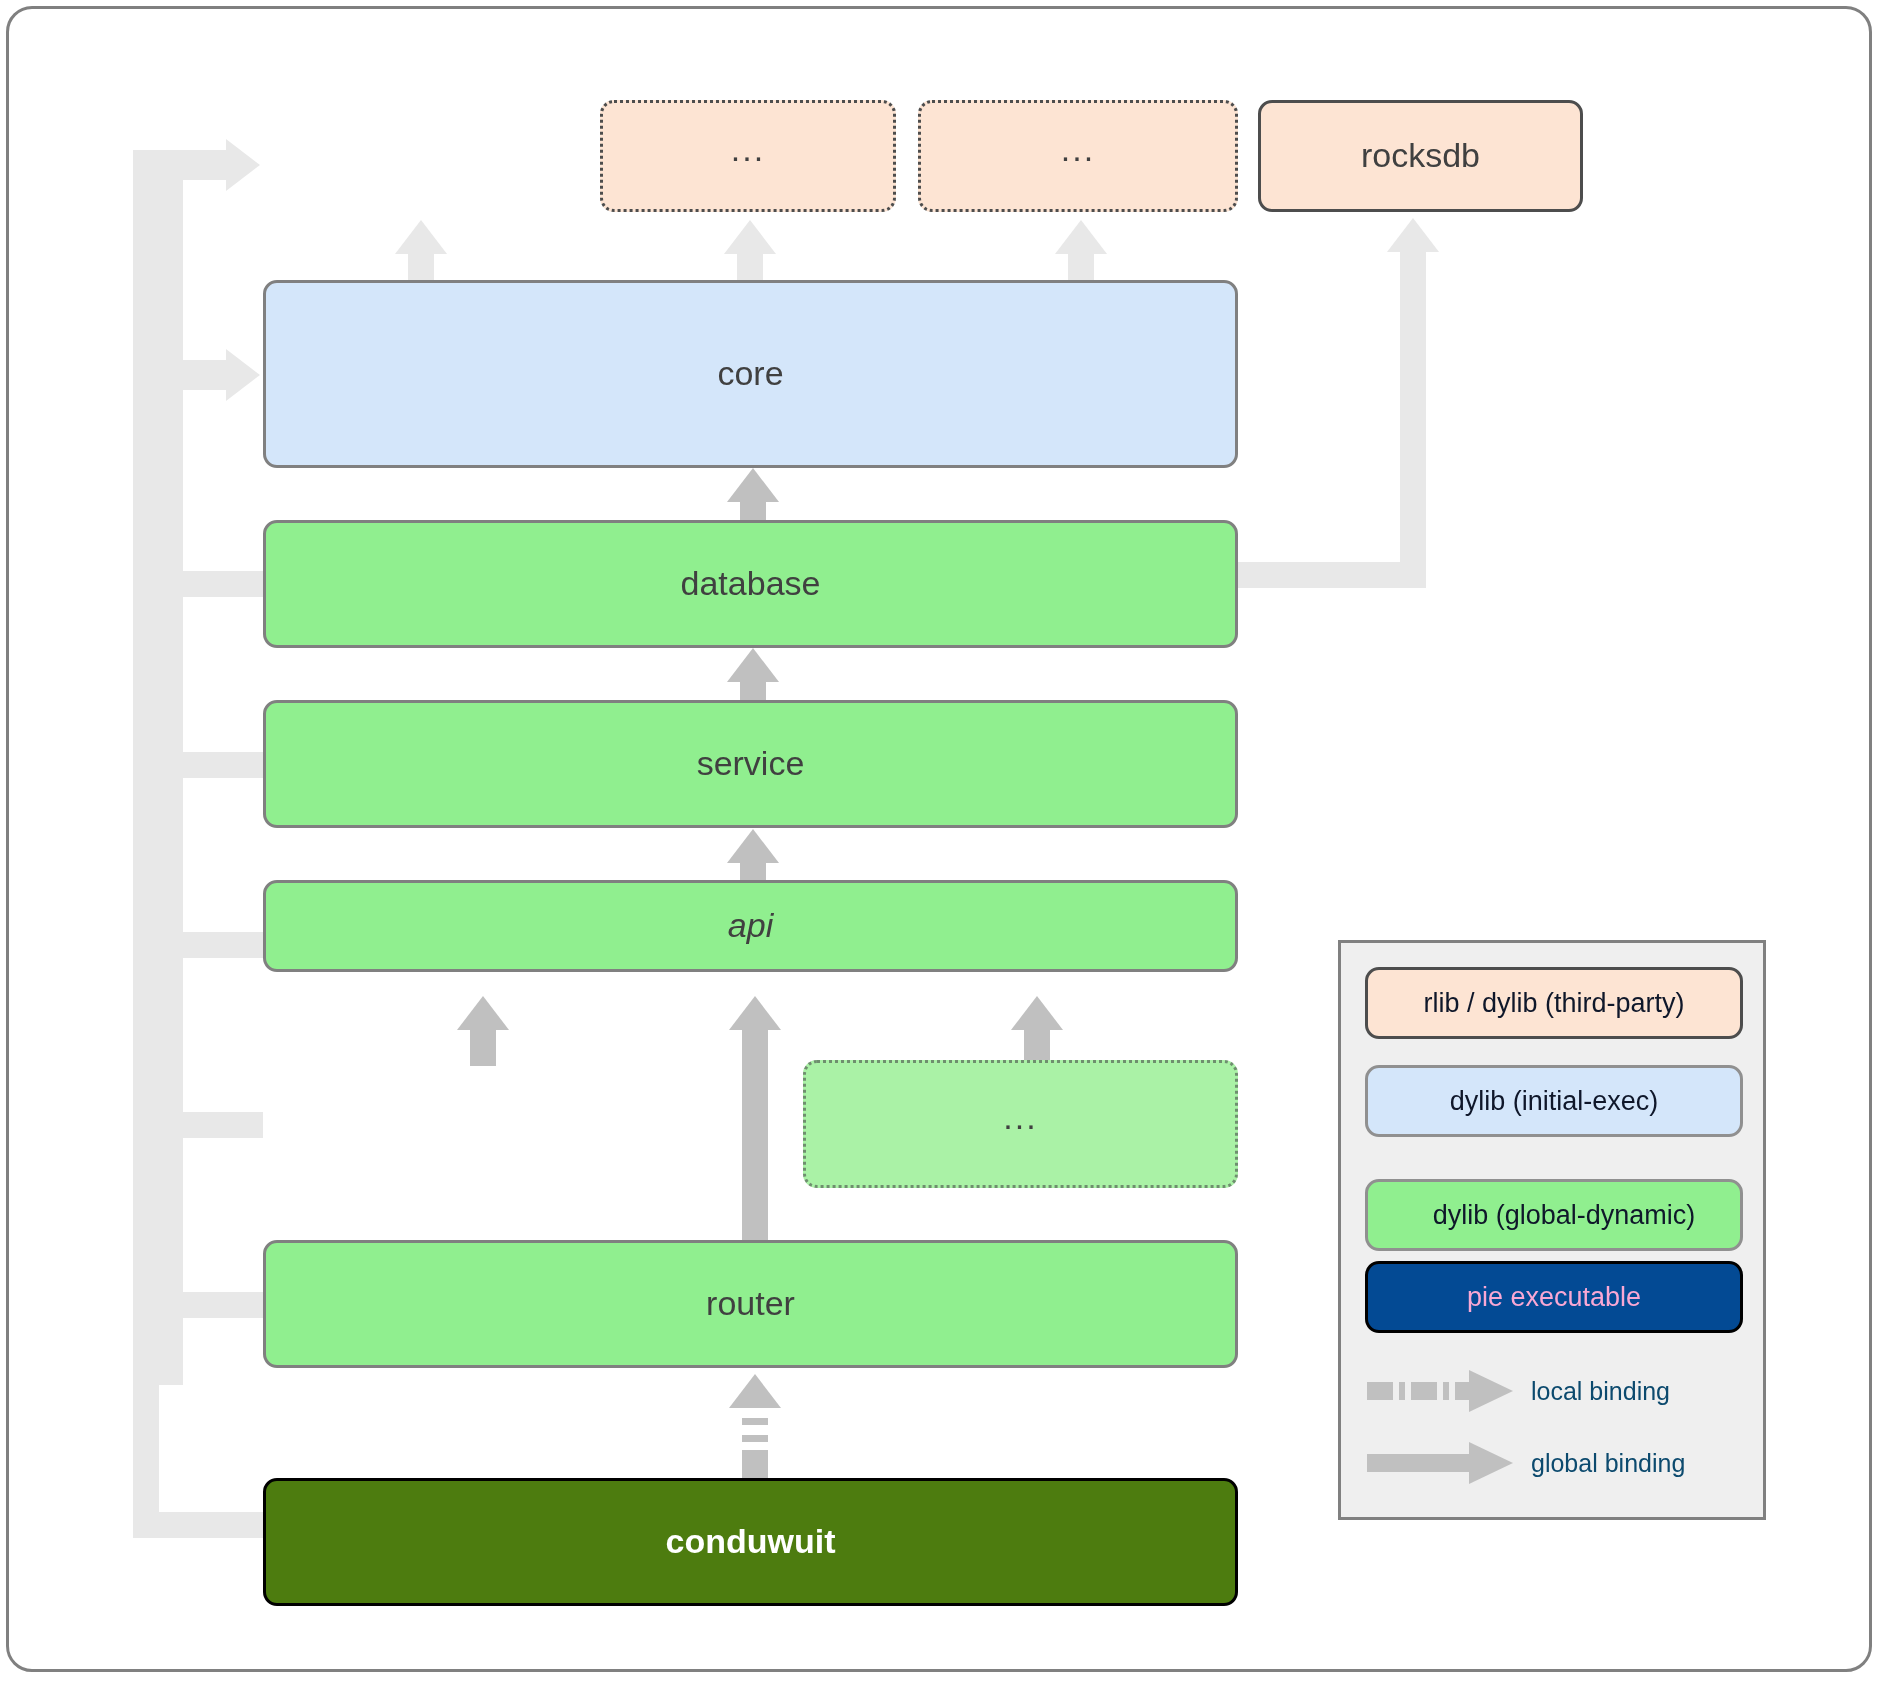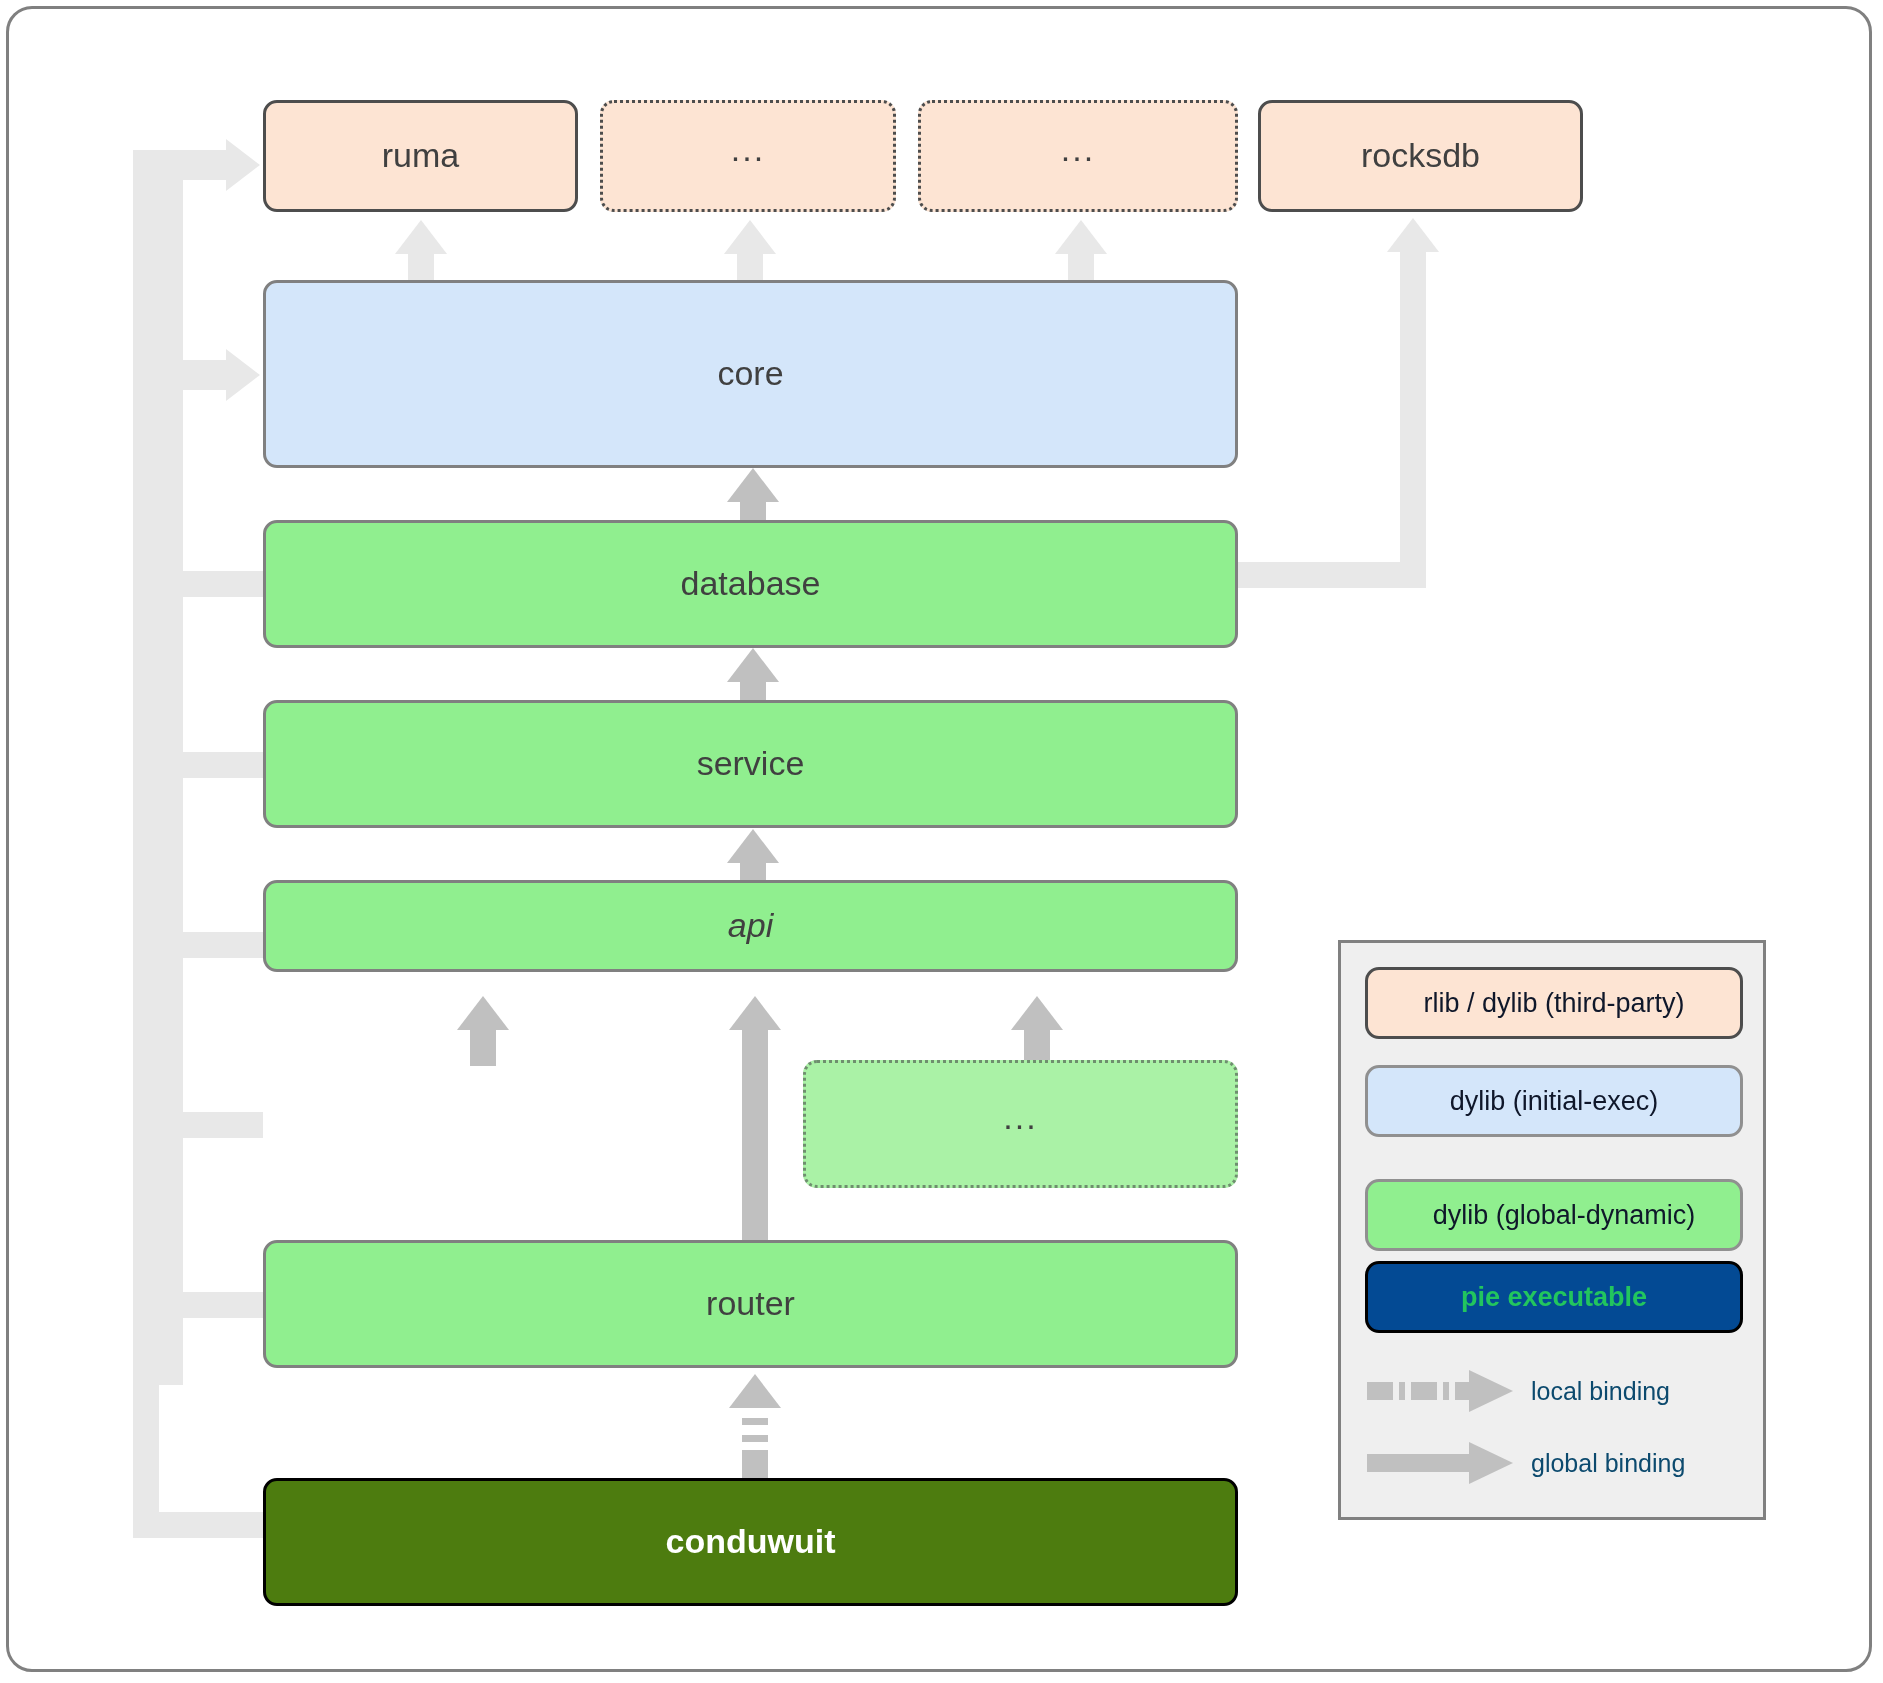--- a/index.html
+++ b/index.html
@@ -121,21 +121,21 @@
     align-items: center;
     justify-content: center;
     font-size: 27px;
     color: #0f172a;
   }
   .legend-chip.thirdparty { background: #fde4d3; border: 3px solid #4d4d4d; }
   .legend-chip.initialexec { background: #d4e6fa; border: 3px solid #909090; }
   .legend-chip.globaldyn  { background: #90ef8f; border: 3px solid #909090; }
   .legend-chip.pieexec {
     background: #034a94; border: 3px solid #000000;
-    color: #22c55e; font-weight: bold;
+    color: #f9a8d4; font-weight: normal;
   }
   .legend-row {
     position: absolute;
     left: 24px;
     width: 382px;
     height: 56px;
     display: flex;
     align-items: center;
   }
   .legend-row .lbl {
@@ -199,23 +199,20 @@
   <div class="arrow-up grey" style="left:1011px; top:996px;"></div>
 
   <div class="conn greybar" style="left:742px; top:1028px; width:26px; height:218px;"></div>
   <div class="arrow-up grey" style="left:729px; top:996px;"></div>
 
   <div class="conn greybar" style="left:742px; top:1450px; width:26px; height:30px;"></div>
   <div class="conn greybar" style="left:742px; top:1435px; width:26px; height:7px;"></div>
   <div class="conn greybar" style="left:742px; top:1418px; width:26px; height:7px;"></div>
   <div class="arrow-up grey" style="left:729px; top:1374px;"></div>
 
-  <div class="node thirdparty" style="left:263px; top:100px; width:315px; height:112px;">
-    <span>ruma</span>
-  </div>
 
   <div class="node thirdparty-dotted dots" style="left:600px; top:100px; width:296px; height:112px;">
     <span>...</span>
   </div>
 
   <div class="node thirdparty-dotted dots" style="left:918px; top:100px; width:320px; height:112px;">
     <span>...</span>
   </div>
 
   <div class="node thirdparty" style="left:1258px; top:100px; width:325px; height:112px;">

